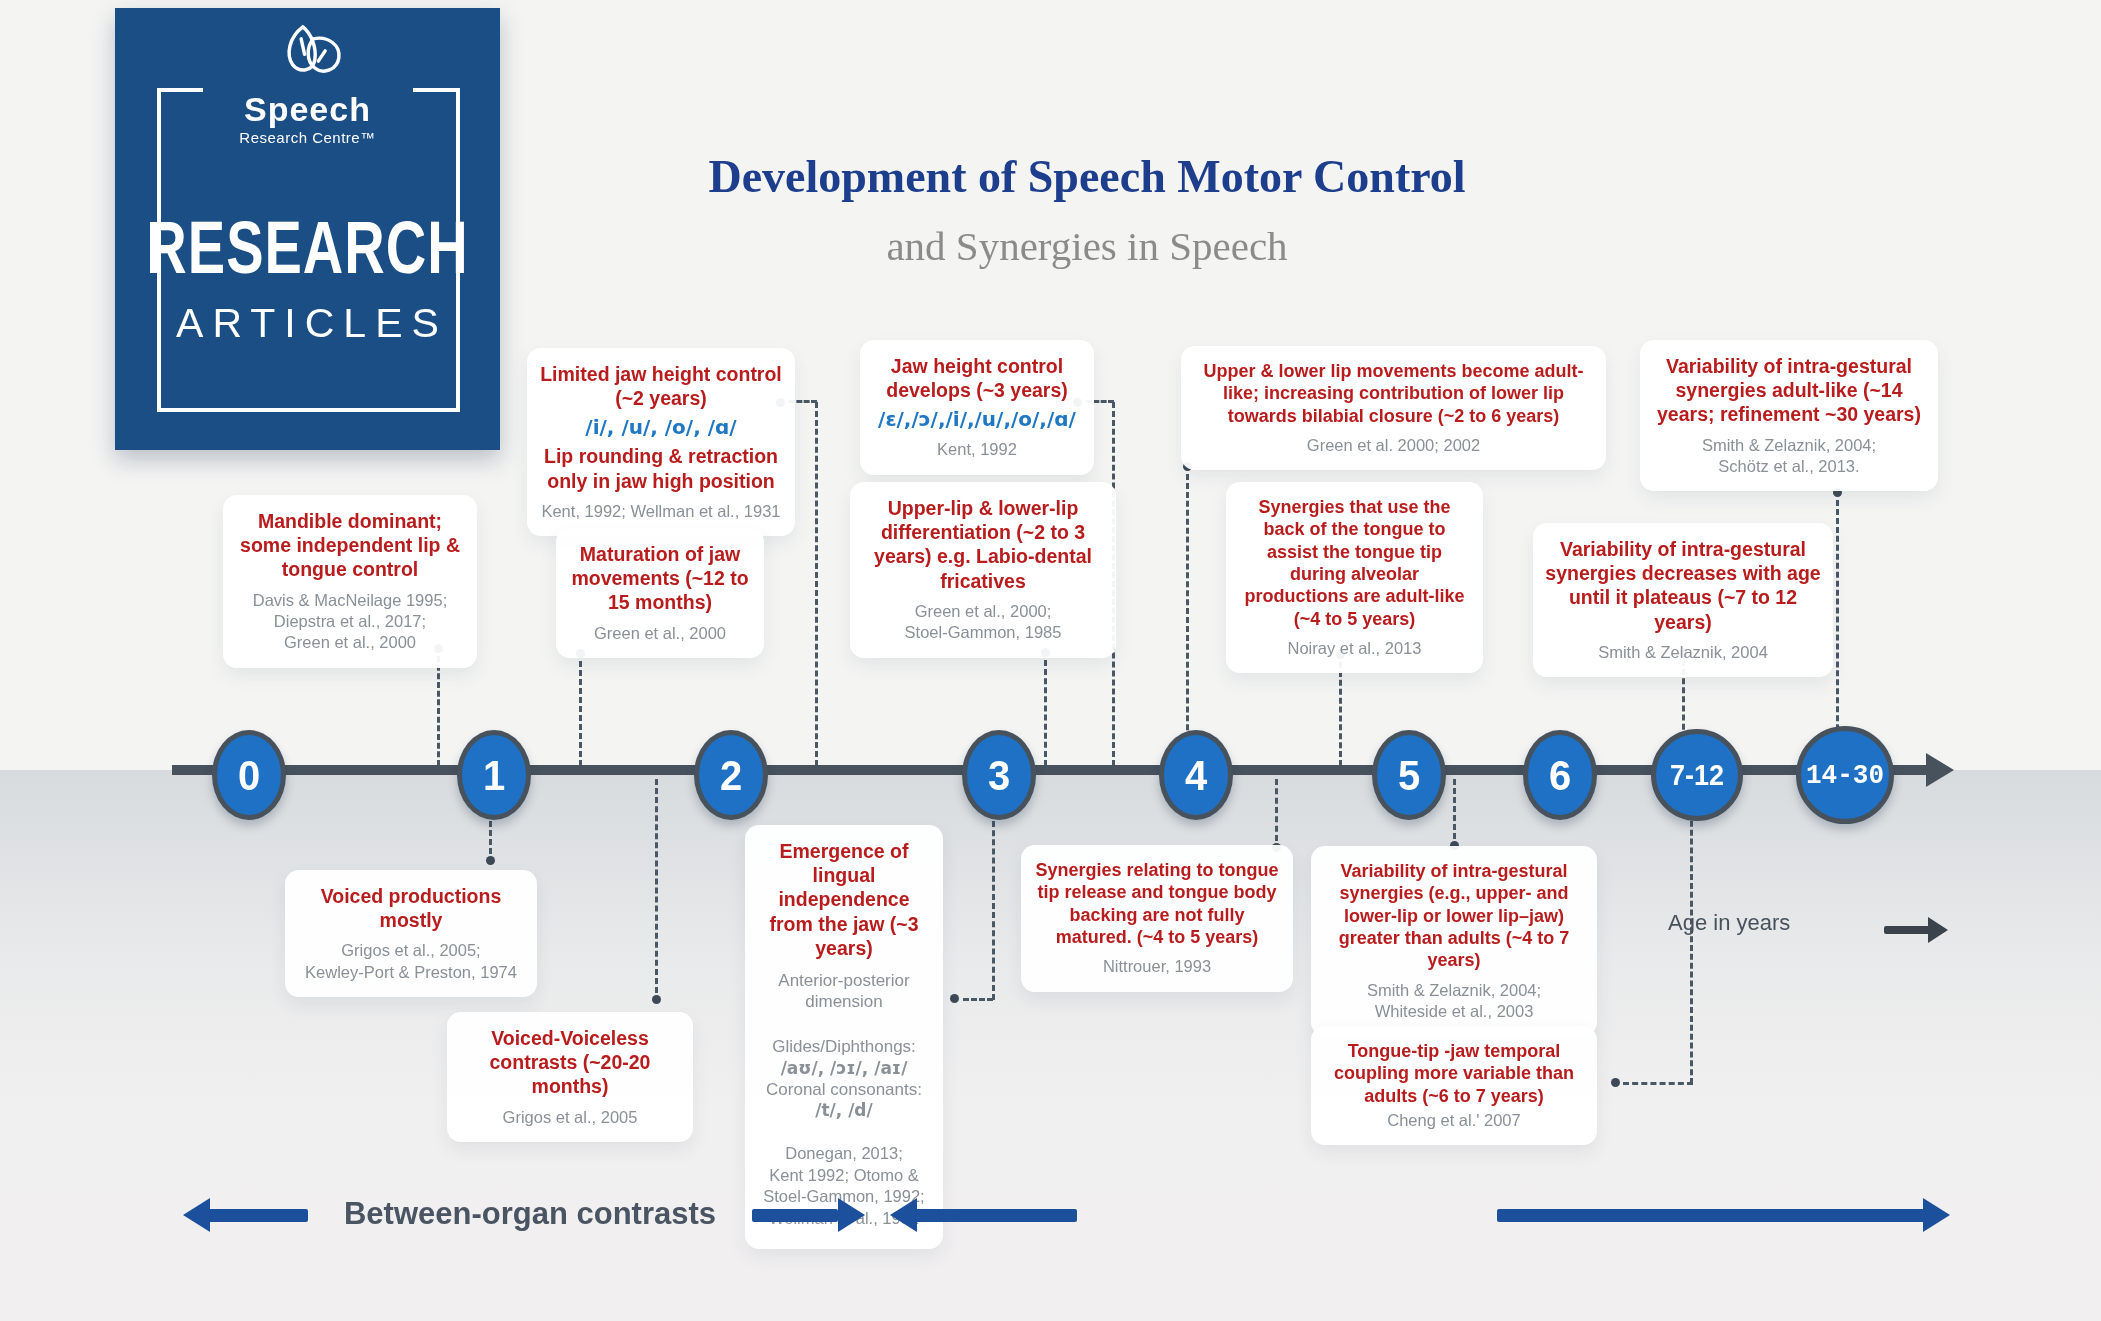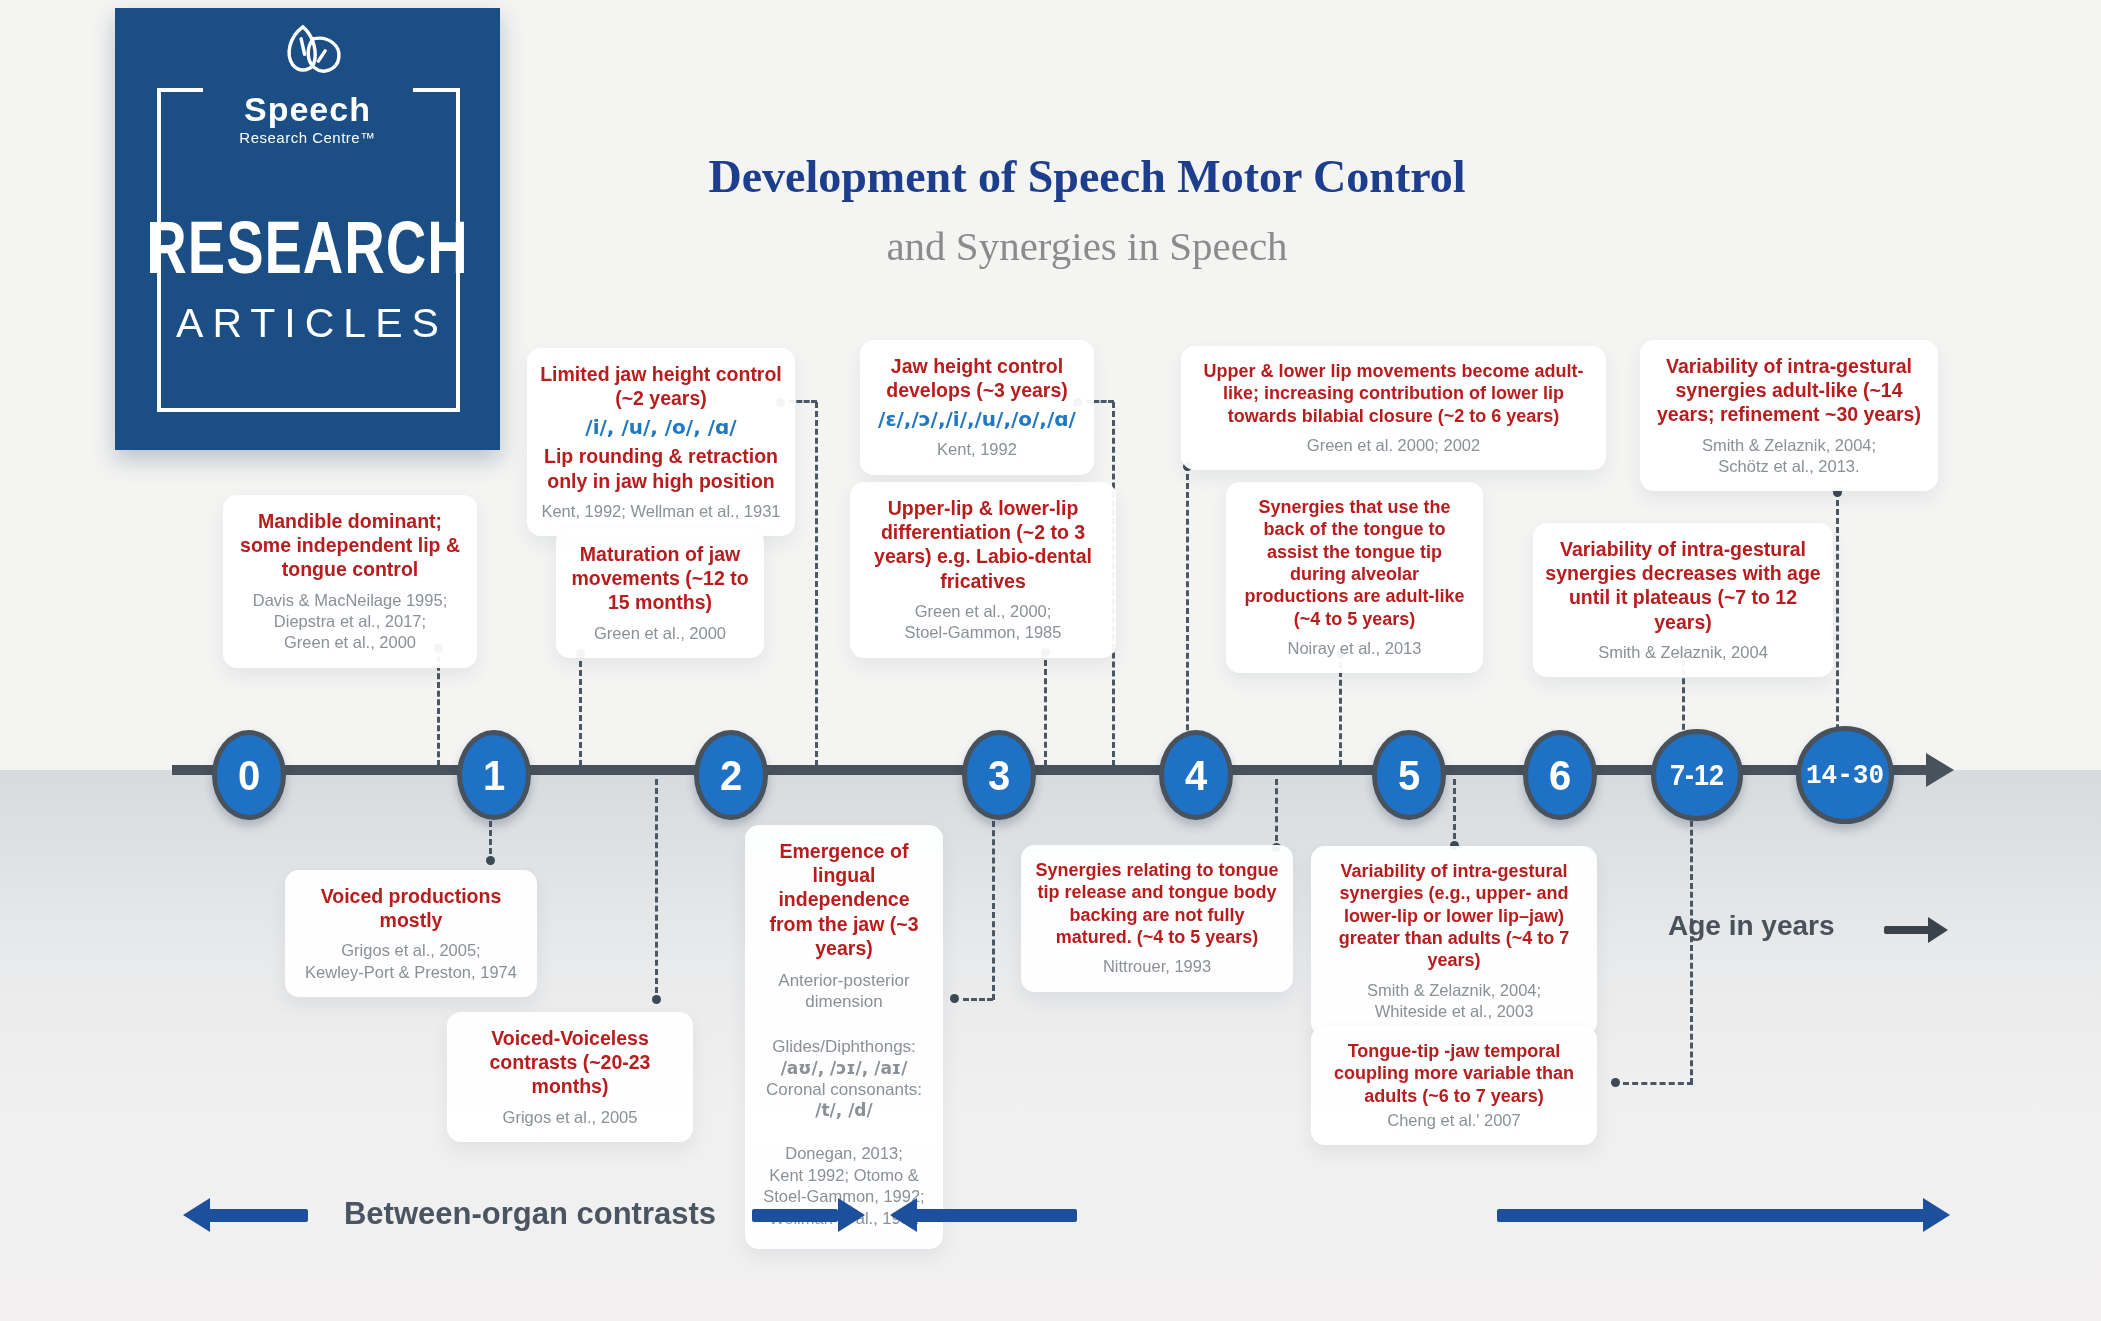--- a/index.html
+++ b/index.html
@@ -41,21 +41,21 @@
   .dot{position:absolute;width:9px;height:9px;border-radius:50%;background:#3d4956;}
   
   .tl-line{position:absolute;left:172px;top:765px;width:1756px;height:10px;background:#47525d;z-index:4;}
   .tl-head{position:absolute;left:1926px;top:753px;width:0;height:0;border-top:17px solid transparent;
     border-bottom:17px solid transparent;border-left:28px solid #47525d;z-index:4;}
   .node{position:absolute;background:#1e71c4;border:5px solid #47525d;border-radius:50%;z-index:5;
     display:flex;align-items:center;justify-content:center;color:#fff;font-weight:700;
     box-shadow:0 6px 10px rgba(30,50,80,.25);}
   .node span{transform:scaleY(1.08);}
   
-  .age-label{position:absolute;left:1668px;top:910px;font-size:28px;font-weight:700;color:#49525c;}
+  .age-label{position:absolute;left:1668px;top:910px;font-size:22px;font-weight:400;color:#49525c;}
   .age-bar{position:absolute;left:1884px;top:926px;width:48px;height:8px;background:#3a434c;border-radius:2px;}
   .age-head{position:absolute;left:1928px;top:917px;width:0;height:0;border-top:13px solid transparent;
     border-bottom:13px solid transparent;border-left:20px solid #3a434c;}
   
   .fbar{position:absolute;top:1209px;height:13px;background:#1c4f9c;border-radius:2px;}
   .fhead-l{position:absolute;top:1198px;width:0;height:0;border-top:17px solid transparent;
     border-bottom:17px solid transparent;border-right:27px solid #1c4f9c;}
   .fhead-r{position:absolute;top:1198px;width:0;height:0;border-top:17px solid transparent;
     border-bottom:17px solid transparent;border-left:27px solid #1c4f9c;}
   .flabel{position:absolute;top:1196px;font-size:31px;font-weight:700;color:#4a5563;text-align:center;}
@@ -189,21 +189,21 @@
     <div class="bc">Smith &amp; Zelaznik, 2004</div>
   </div>
 
   <div class="box" style="left:285px;top:870px;width:252px;">
     <div class="bt">Voiced productions mostly</div>
     <div class="bc">Grigos et al., 2005;
 Kewley-Port &amp; Preston, 1974</div>
   </div>
 
   <div class="box" style="left:447px;top:1012px;width:246px;">
-    <div class="bt">Voiced-Voiceless contrasts (~20-23 months)</div>
+    <div class="bt">Voiced-Voiceless contrasts (~20-20 months)</div>
     <div class="bc">Grigos et al., 2005</div>
   </div>
 
   <div class="box" style="left:745px;top:825px;width:198px;padding-bottom:20px;">
     <div class="bt">Emergence of lingual independence from the jaw (~3 years)</div>
     <div class="bn">Anterior-posterior dimension</div>
     <div class="bn" style="margin-top:24px;">Glides/Diphthongs:</div>
     <div class="bnb">/aʊ/, /ɔɪ/, /aɪ/</div>
     <div class="bn" style="margin-top:0;">Coronal consonants:</div>
     <div class="bnb">/t/, /d/</div>

